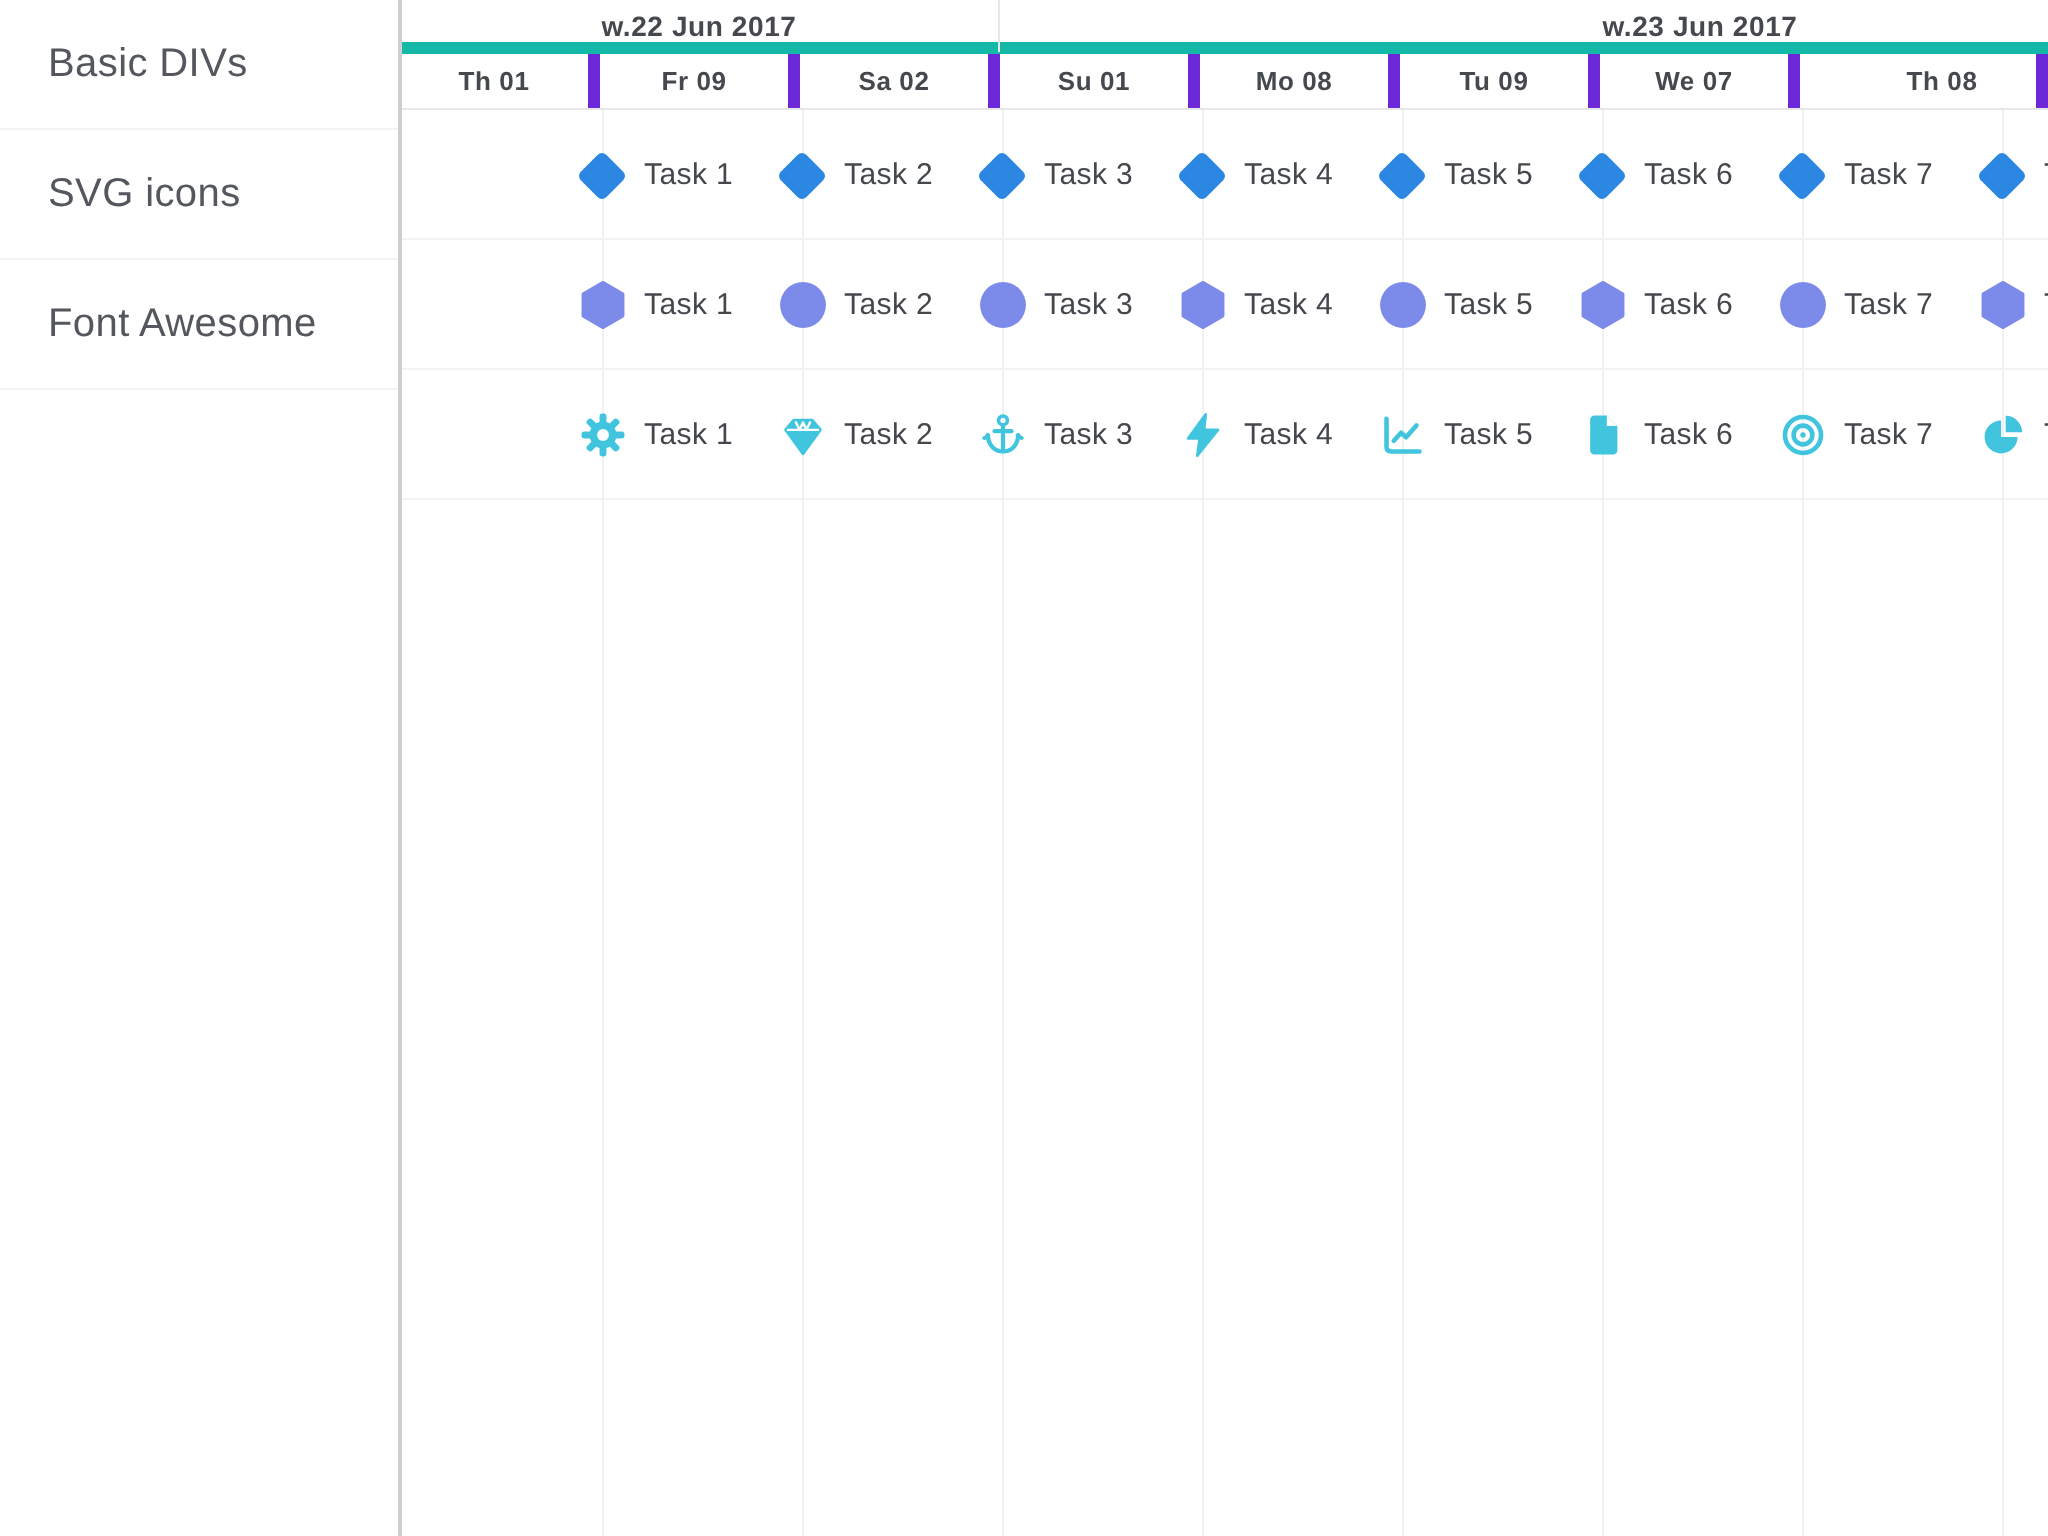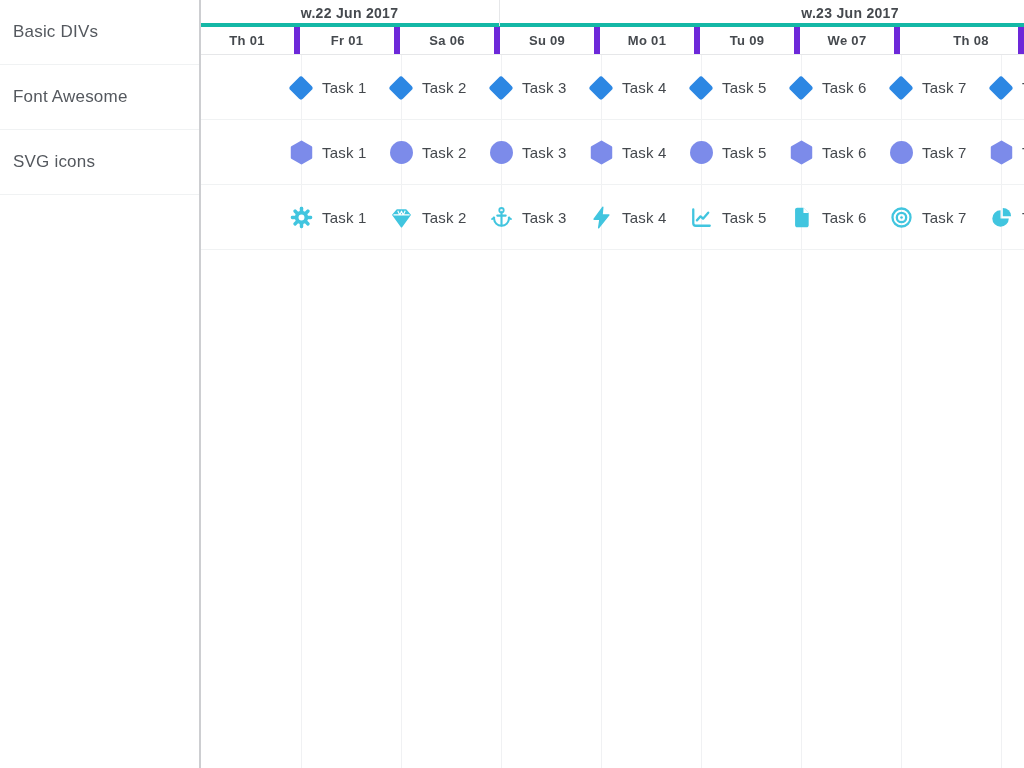--- a/index.html
+++ b/index.html
@@ -11,30 +11,30 @@
 
   
   .left-panel{position:absolute;left:0;top:0;width:200px;height:100%;background:#fff;z-index:3;}
   .staff-header{
     height:55px;box-sizing:border-box;display:flex;align-items:center;
     padding-left:13px;font-size:15px;font-weight:bold;color:#45494e;
     letter-spacing:.3px;border-bottom:1px solid #e6e7e9;
   }
   .resource-cell{
     height:65px;box-sizing:border-box;display:flex;align-items:center;
-    padding-left:13px;font-size:17px;color:#54585e;letter-spacing:.2px;
+    padding-left:24px;font-size:20px;color:#54585e;letter-spacing:.2px;
     border-bottom:1px solid #f0f2f3;
   }
 
   
   .splitter{position:absolute;left:199px;top:0;width:2px;height:100%;background:#cdced1;z-index:4;}
 
   
   .schedule{position:absolute;left:201px;top:0;width:823px;height:768px;overflow:hidden;background:#fff;z-index:1;}
-  .week-row{position:absolute;left:-1px;top:0;right:0;height:27px;box-sizing:border-box;border-bottom:4px solid #14b8a6;background:#fff;z-index:2;text-align:right;}
+  .week-row{position:absolute;left:-1px;top:0;right:0;height:27px;box-sizing:border-box;border-bottom:6px solid #14b8a6;background:#fff;z-index:2;text-align:right;}
   .week-cell{
     position:absolute;top:0;height:26px;box-sizing:border-box;
     display:flex;align-items:center;justify-content:center;
     font-size:14px;font-weight:bold;color:#45494e;letter-spacing:.3px;
     border-right:1px solid #e6e7e9;
   }
   .week-cell.no-right{border-right:none;}
   .day-row{position:absolute;left:-1px;top:27px;right:0;height:28px;box-sizing:border-box;border-bottom:1px solid #e6e7e9;background:#fff;z-index:2;}
   .day-cell{
     position:absolute;top:0;height:27px;box-sizing:border-box;
@@ -56,24 +56,24 @@
 
 <div class="stage">
 
   <div class="schedule">
     <div class="week-row" id="weekRow">
         <div class="week-cell" style="left: 0px; width: 300px;">w.22 Jun 2017</div>
         <div class="week-cell no-right" style="left: 300px; width: 700px;">w.23 Jun 2017</div>
       </div>
     <div class="day-row" id="dayRow">
         <div class="day-cell" style="left: 0px; width: 100px;">Th 01</div>
-        <div class="day-cell" style="left: 100px; width: 100px;">Fr 01</div>
-        <div class="day-cell" style="left: 200px; width: 100px;">Sa 06</div>
-        <div class="day-cell" style="left: 300px; width: 100px;">Su 09</div>
-        <div class="day-cell" style="left: 400px; width: 100px;">Mo 01</div>
+        <div class="day-cell" style="left: 100px; width: 100px;">Fr 09</div>
+        <div class="day-cell" style="left: 200px; width: 100px;">Sa 02</div>
+        <div class="day-cell" style="left: 300px; width: 100px;">Su 01</div>
+        <div class="day-cell" style="left: 400px; width: 100px;">Mo 08</div>
         <div class="day-cell" style="left: 500px; width: 100px;">Tu 09</div>
         <div class="day-cell" style="left: 600px; width: 100px;">We 07</div>
         <div class="day-cell" style="left: 724px; width: 100px;">Th 08</div>
       </div>
     <div id="gridLayer">
         <div class="col-line" style="left: 100px;"></div>
         <div class="col-line" style="left: 200px;"></div>
         <div class="col-line" style="left: 300px;"></div>
         <div class="col-line" style="left: 400px;"></div>
         <div class="col-line" style="left: 500px;"></div>
@@ -288,20 +288,20 @@
             </svg>
           </span>
           <span class="ms-label">Task 8</span>
         </div>
       </div>
   </div>
 
   <div class="left-panel">
     <div id="resourceRows">
         <div class="resource-cell">Basic DIVs</div>
+        <div class="resource-cell">SVG icons</div>
         <div class="resource-cell">Font Awesome</div>
-        <div class="resource-cell">SVG icons</div>
       </div>
   </div>
 
   <div class="splitter"></div>
 
 </div>
 
 </body></html>

